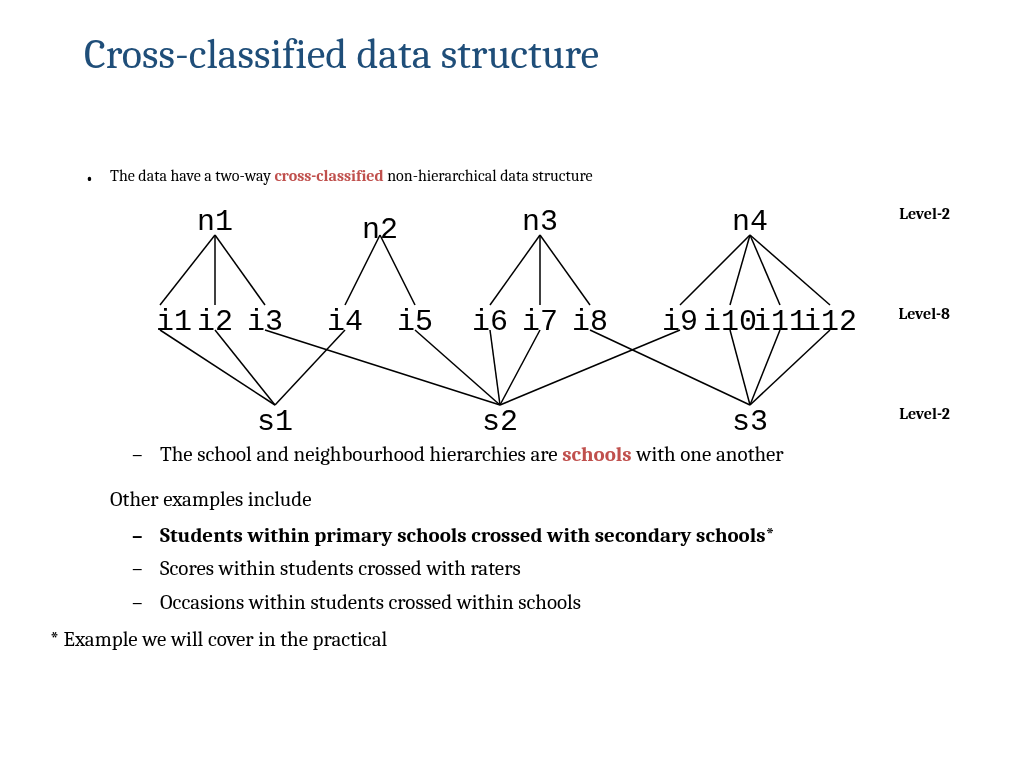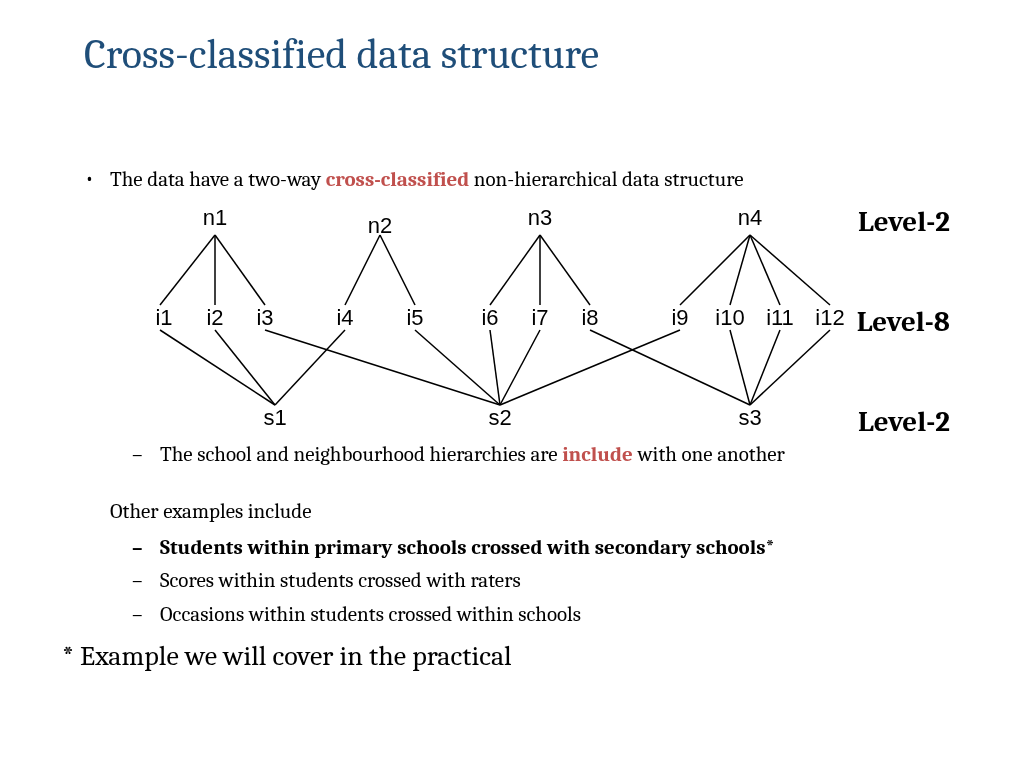--- a/index.html
+++ b/index.html
@@ -19,21 +19,21 @@
     font-size: 42px;
     font-weight: 400;
     color: #1f4e79;
     margin-left: 34px;
   }
   .content {
     position: absolute;
     top: 165px;
     left: 50px;
     right: 40px;
-    font-size: 21px;
+    font-size: 16px;
     line-height: 1.4;
   }
   ul { list-style: none; }
   .lvl1 > li::before {
     content: "•";
     position: absolute;
     left: -25px;
     font-size: 20px;
   }
   .lvl1 > li { position: relative; margin-left: 60px; margin-bottom: 6px; }
@@ -49,44 +49,44 @@
   .diagram-wrap {
     position: absolute;
     top: 205px;
     left: 130px;
     width: 820px;
     height: 230px;
   }
   .diagram-wrap svg { position: absolute; top: 0; left: 0; }
   .node-label {
     position: absolute;
-    font-size: 22px;
-    font-family: Liberation Sans, sans-serif;
+    font-size: 30px;
+    font-family: Liberation Mono, monospace;
     transform: translateX(-50%);
     white-space: nowrap;
   }
   .level-lbl {
     position: absolute;
-    font-size: 29px;
+    font-size: 16px;
     font-weight: bold;
     right: 0;
   }
 
   .after-diag {
     position: absolute;
     top: 440px;
     left: 50px;
     right: 40px;
     font-size: 21px;
     line-height: 1.4;
   }
   .footnote {
-    font-size: 28px;
+    font-size: 21px;
     margin-top: 8px;
-    margin-left: 12px;
+    margin-left: 0;
   }
 </style>
 </head>
 <body>
 
 <div class="title">Cross-classified data structure</div>
 
 <div class="content">
   <ul class="lvl1">
     <li>
@@ -130,21 +130,21 @@
       <line x1="650" y1="125" x2="620" y2="200"></line>
       <line x1="700" y1="125" x2="620" y2="200"></line>
     </g>
   </svg>
 
   <div class="node-label" style="top:0;left:85px">n1</div>
   <div class="node-label" style="top:8px;left:250px">n2</div>
   <div class="node-label" style="top:0;left:410px">n3</div>
   <div class="node-label" style="top:0;left:620px">n4</div>
 
-  <div class="node-label" style="top:100px;left:34px">i1</div>
+  <div class="node-label" style="top:100px;left:44px">i1</div>
   <div class="node-label" style="top:100px;left:85px">i2</div>
   <div class="node-label" style="top:100px;left:135px">i3</div>
   <div class="node-label" style="top:100px;left:215px">i4</div>
   <div class="node-label" style="top:100px;left:285px">i5</div>
   <div class="node-label" style="top:100px;left:360px">i6</div>
   <div class="node-label" style="top:100px;left:410px">i7</div>
   <div class="node-label" style="top:100px;left:460px">i8</div>
   <div class="node-label" style="top:100px;left:550px">i9</div>
   <div class="node-label" style="top:100px;left:600px">i10</div>
   <div class="node-label" style="top:100px;left:650px">i11</div>
@@ -157,29 +157,29 @@
   <div class="level-lbl" style="top:0px">Level-2</div>
   <div class="level-lbl" style="top:100px">Level-8</div>
   <div class="level-lbl" style="top:200px">Level-2</div>
 </div>
 
 <div class="after-diag">
   <ul class="lvl1">
     <li style="list-style:none">
       <ul class="lvl2" style="margin-left:0">
         <li>
-          <span>The school and neighbourhood hierarchies are </span><span class="accent">include</span><span> with one another</span>
+          <span>The school and neighbourhood hierarchies are </span><span class="accent">schools</span><span> with one another</span>
         </li>
       </ul>
     </li>
   </ul>
 
   <style>.after-diag .lvl1 > li:first-child::before{content:none}</style>
 
-  <ul class="lvl1" style="margin-top:28px">
+  <ul class="lvl1" style="margin-top:16px">
     <li>
       <span>Other examples include</span>
       <ul class="lvl2" style="margin-top:6px">
         <li class="bold">Students within primary schools crossed with secondary schools*</li>
         <li>Scores within students crossed with raters</li>
         <li>Occasions within students crossed within schools</li>
       </ul>
     </li>
   </ul>
   <div class="footnote">* Example we will cover in the practical</div>

